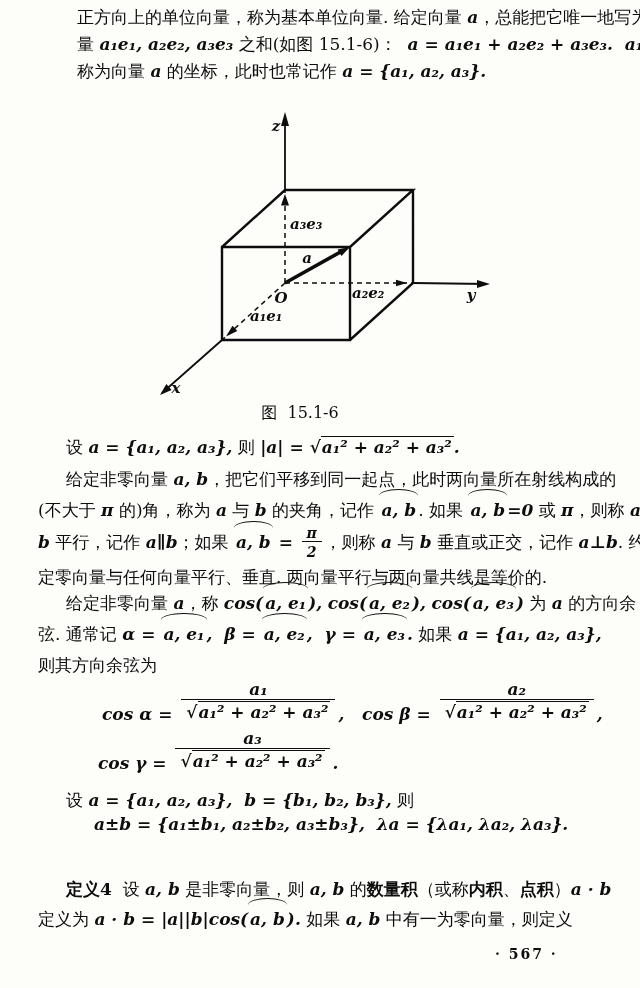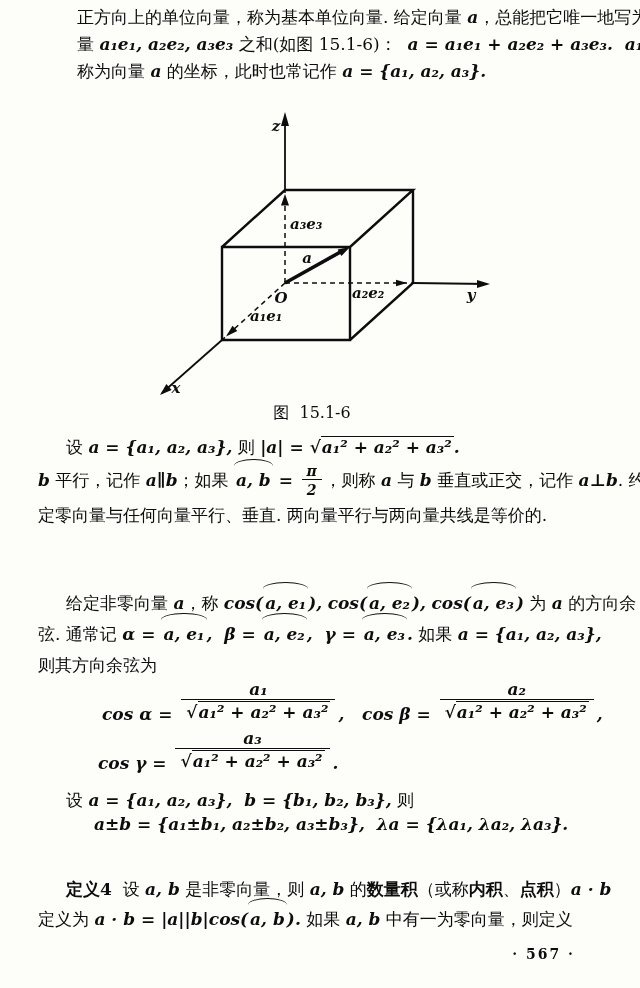--- a/index.html
+++ b/index.html
@@ -23,25 +23,25 @@
     content:"";position:absolute;left:0;right:0;top:-6px;height:6px;
     border-top:1.8px solid #0d0d0d;border-radius:50% 50% 0 0 / 100% 100% 0 0;
   }
   .frac{display:inline-flex;flex-direction:column;align-items:center;vertical-align:middle;
         margin:0 3px;font-style:italic;font-weight:bold;text-align:center;}
   .frac .num{line-height:1.05;padding:0 4px;white-space:pre;}
   .frac .den{border-top:1.8px solid #0d0d0d;line-height:1.3;padding:1px 5px;white-space:pre;}
   .frac.small{font-size:14px;}
   .rad{border-top:1.8px solid #0d0d0d;padding:0 2px 0 1px;}
   .formula{position:absolute;left:32px;font-size:17px;display:flex;align-items:flex-end;white-space:pre;}
-  .caption{position:absolute;left:212px;top:403px;width:200px;text-align:center;
+  .caption{position:absolute;left:200px;top:403px;width:200px;text-align:center;
            font-size:16px;white-space:pre;}
   .heading{position:absolute;left:35px;top:840px;font-size:21px;font-weight:bold;
            font-family:"DejaVu Sans","Liberation Sans",sans-serif;letter-spacing:1px;}
-  .pageno{position:absolute;left:495px;top:946px;width:80px;text-align:right;
+  .pageno{position:absolute;left:495px;top:946px;width:80px;text-align:left;
           font-size:14px;font-weight:bold;letter-spacing:2px;}
   .figure{position:absolute;left:140px;top:105px;width:400px;height:305px;}
   .figure svg{display:block;width:400px;height:305px;}
   .figure text{font-family:"DejaVu Serif","Liberation Serif",serif;font-style:italic;
                font-weight:bold;font-size:15px;fill:#0d0d0d;}
 </style>
 </head>
 <body>
 
 <div class="page">
@@ -84,20 +84,22 @@
     </svg>
   </div>
 
   <div class="caption">图  15.1-6</div>
 
   <div class="para lh27" style="top:434px;">
     <span class="tline ind"><span>设 </span><span class="m">a = {a₁, a₂, a₃},</span><span> 则 </span><span class="m">|a| = </span><span class="m">√<span class="rad">a₁² + a₂² + a₃²</span></span><span class="m">.</span></span>
   </div>
 
   <div class="para lh31" style="top:464px;">
+    <span class="tline ind"><span>给定非零向量 </span><span class="m">a, b</span><span>，把它们平移到同一起点，此时两向量所在射线构成的</span></span>
+    <span class="tline"><span>(不大于 </span><span class="m">π</span><span> 的)角，称为 </span><span class="m">a</span><span> 与 </span><span class="m">b</span><span> 的夹角，记作 </span><span class="hat">a, b</span><span>. 如果 </span><span class="hat">a, b</span><span class="m">=0</span><span> 或 </span><span class="m">π</span><span>，则称 </span><span class="m">a</span></span>
     <span class="tline"><span class="m">b</span><span> 平行，记作 </span><span class="m">a∥b</span><span>；如果 </span><span class="hat">a, b</span><span class="m"> = </span><span class="frac small"><span class="num">π</span><span class="den">2</span></span><span>，则称 </span><span class="m">a</span><span> 与 </span><span class="m">b</span><span> 垂直或正交，记作 </span><span class="m">a⊥b</span><span>. 约</span></span>
     <span class="tline"><span>定零向量与任何向量平行、垂直. 两向量平行与两向量共线是等价的.</span></span>
   </div>
 
   <div class="para lh31" style="top:588px;">
     <span class="tline ind"><span>给定非零向量 </span><span class="m">a</span><span>，称 </span><span class="m">cos(</span><span class="hat">a, e₁</span><span class="m">),</span><span> </span><span class="m">cos(</span><span class="hat">a, e₂</span><span class="m">),</span><span> </span><span class="m">cos(</span><span class="hat">a, e₃</span><span class="m">)</span><span> 为 </span><span class="m">a</span><span> 的方向余</span></span>
     <span class="tline"><span>弦. 通常记 </span><span class="m">α = </span><span class="hat">a, e₁</span><span class="m">,  β = </span><span class="hat">a, e₂</span><span class="m">,  γ = </span><span class="hat">a, e₃</span><span class="m">.</span><span> 如果 </span><span class="m">a = {a₁, a₂, a₃},</span></span>
     <span class="tline"><span>则其方向余弦为</span></span>
   </div>
 

